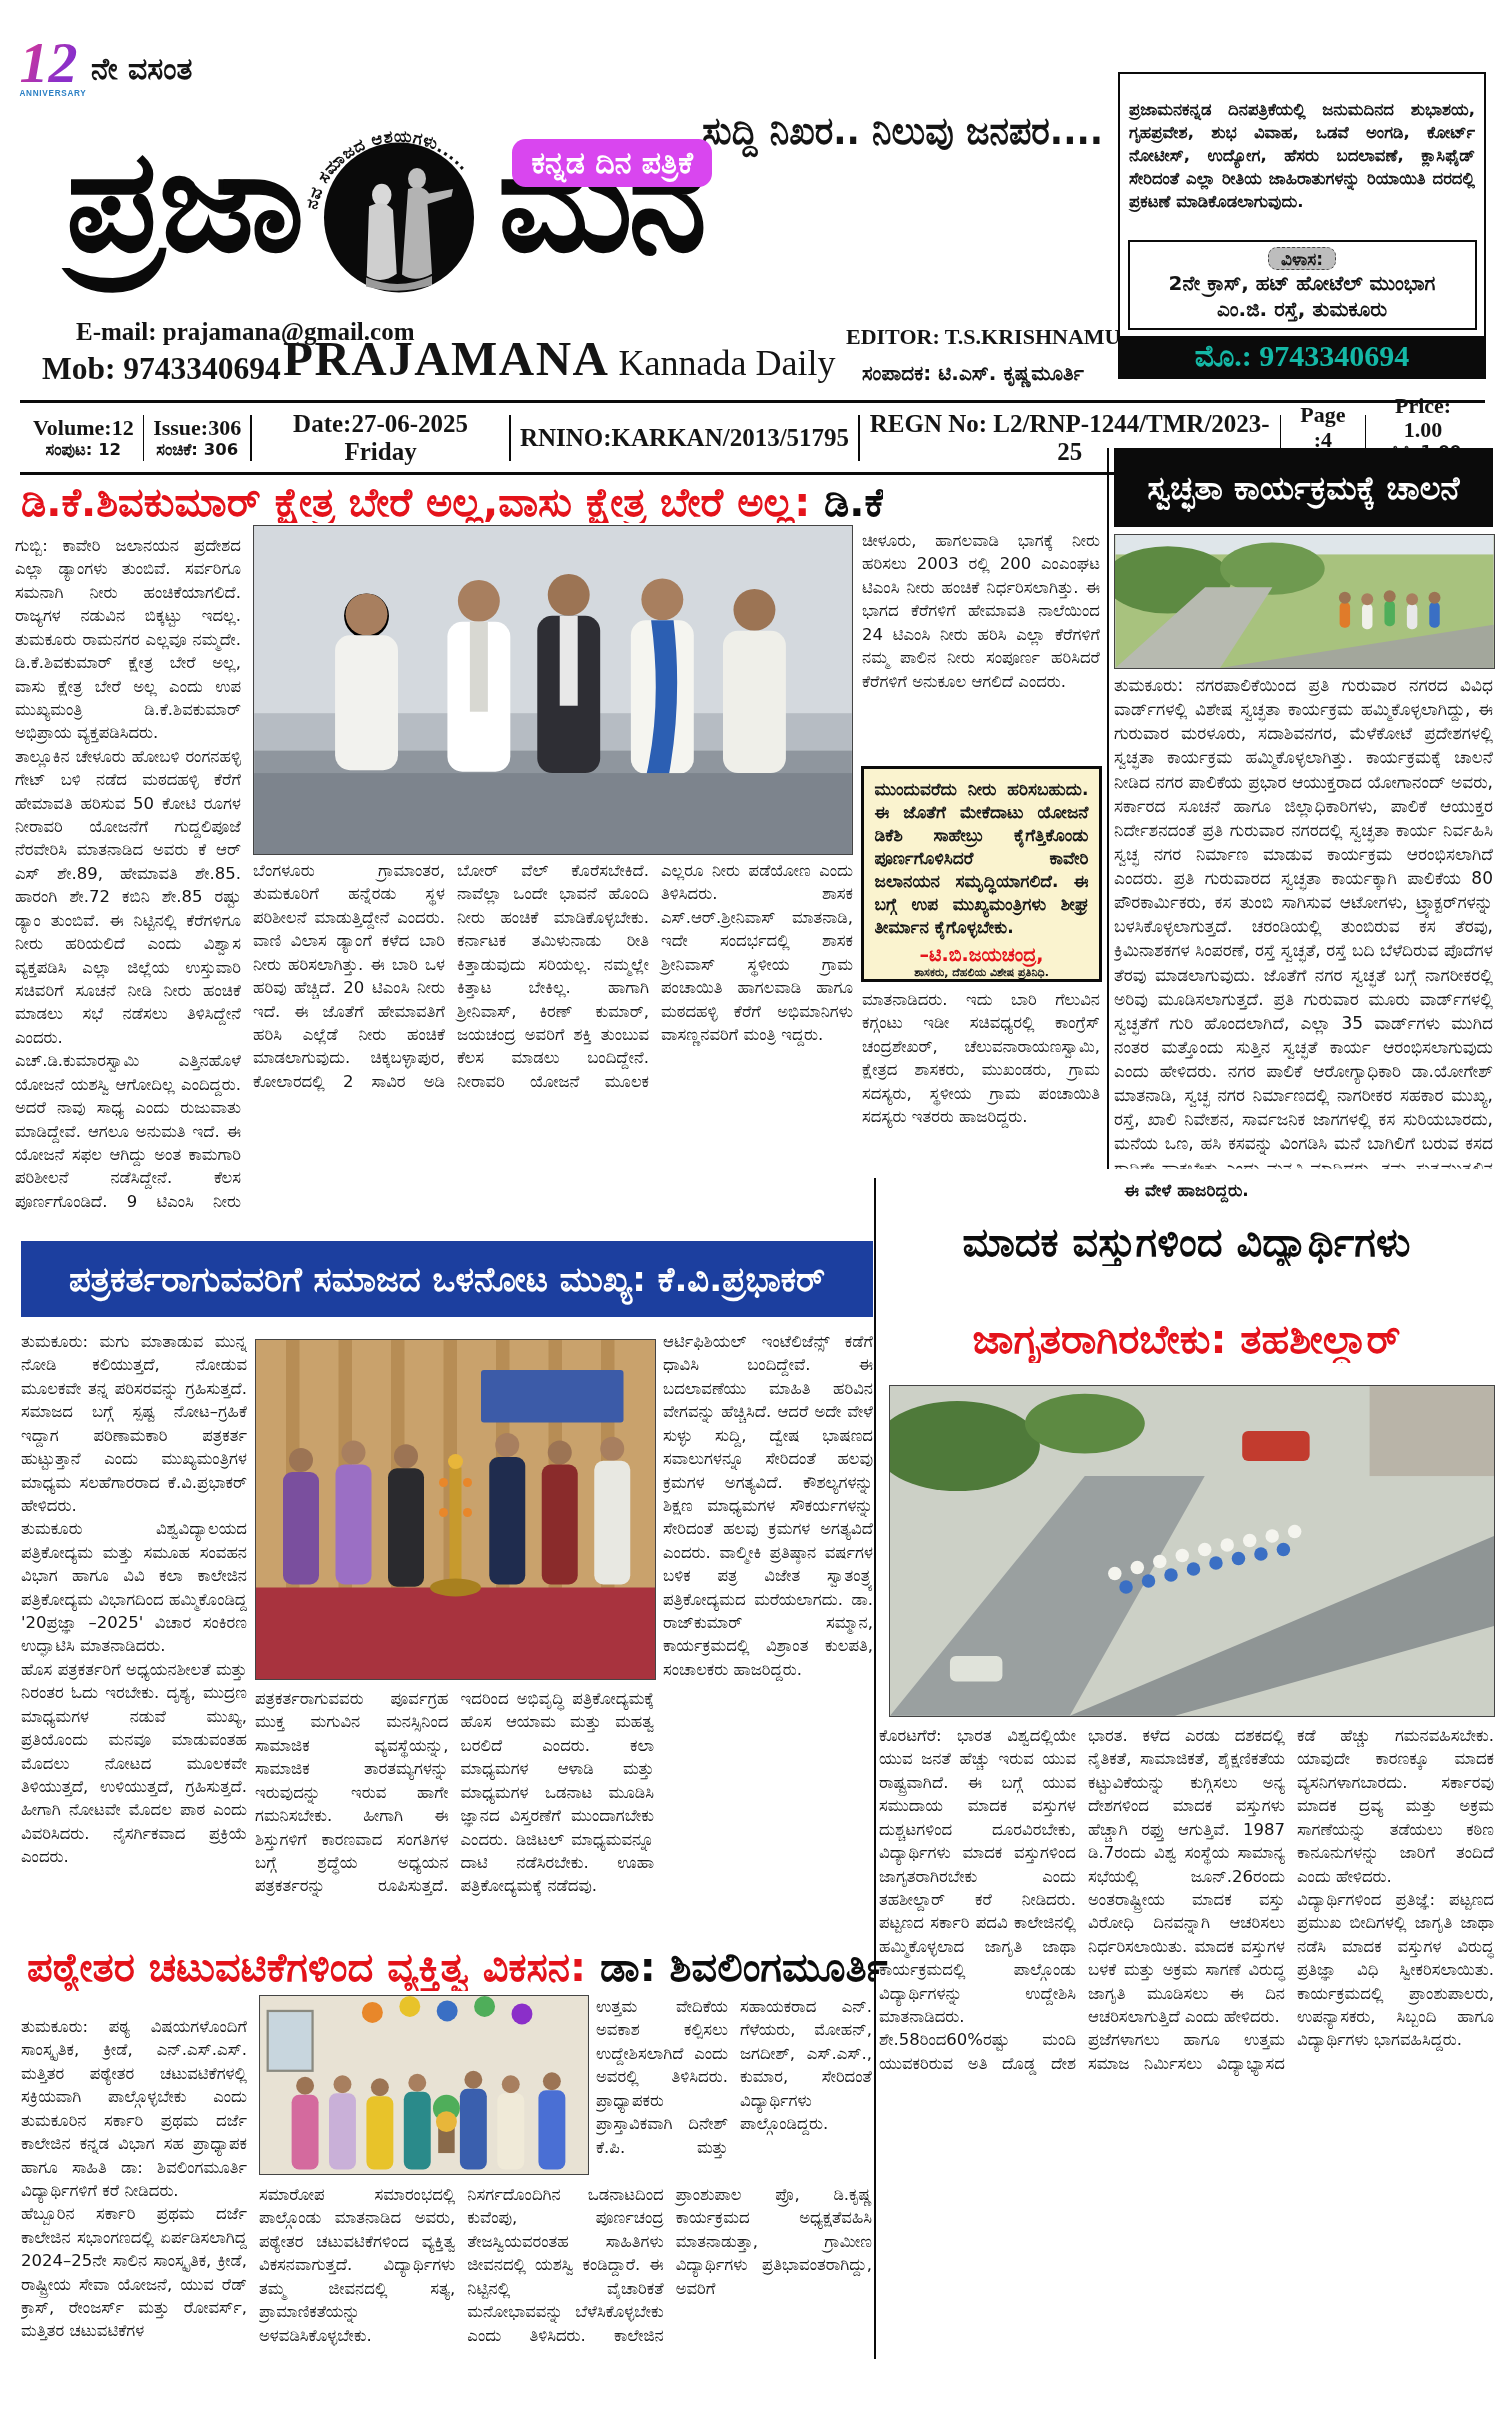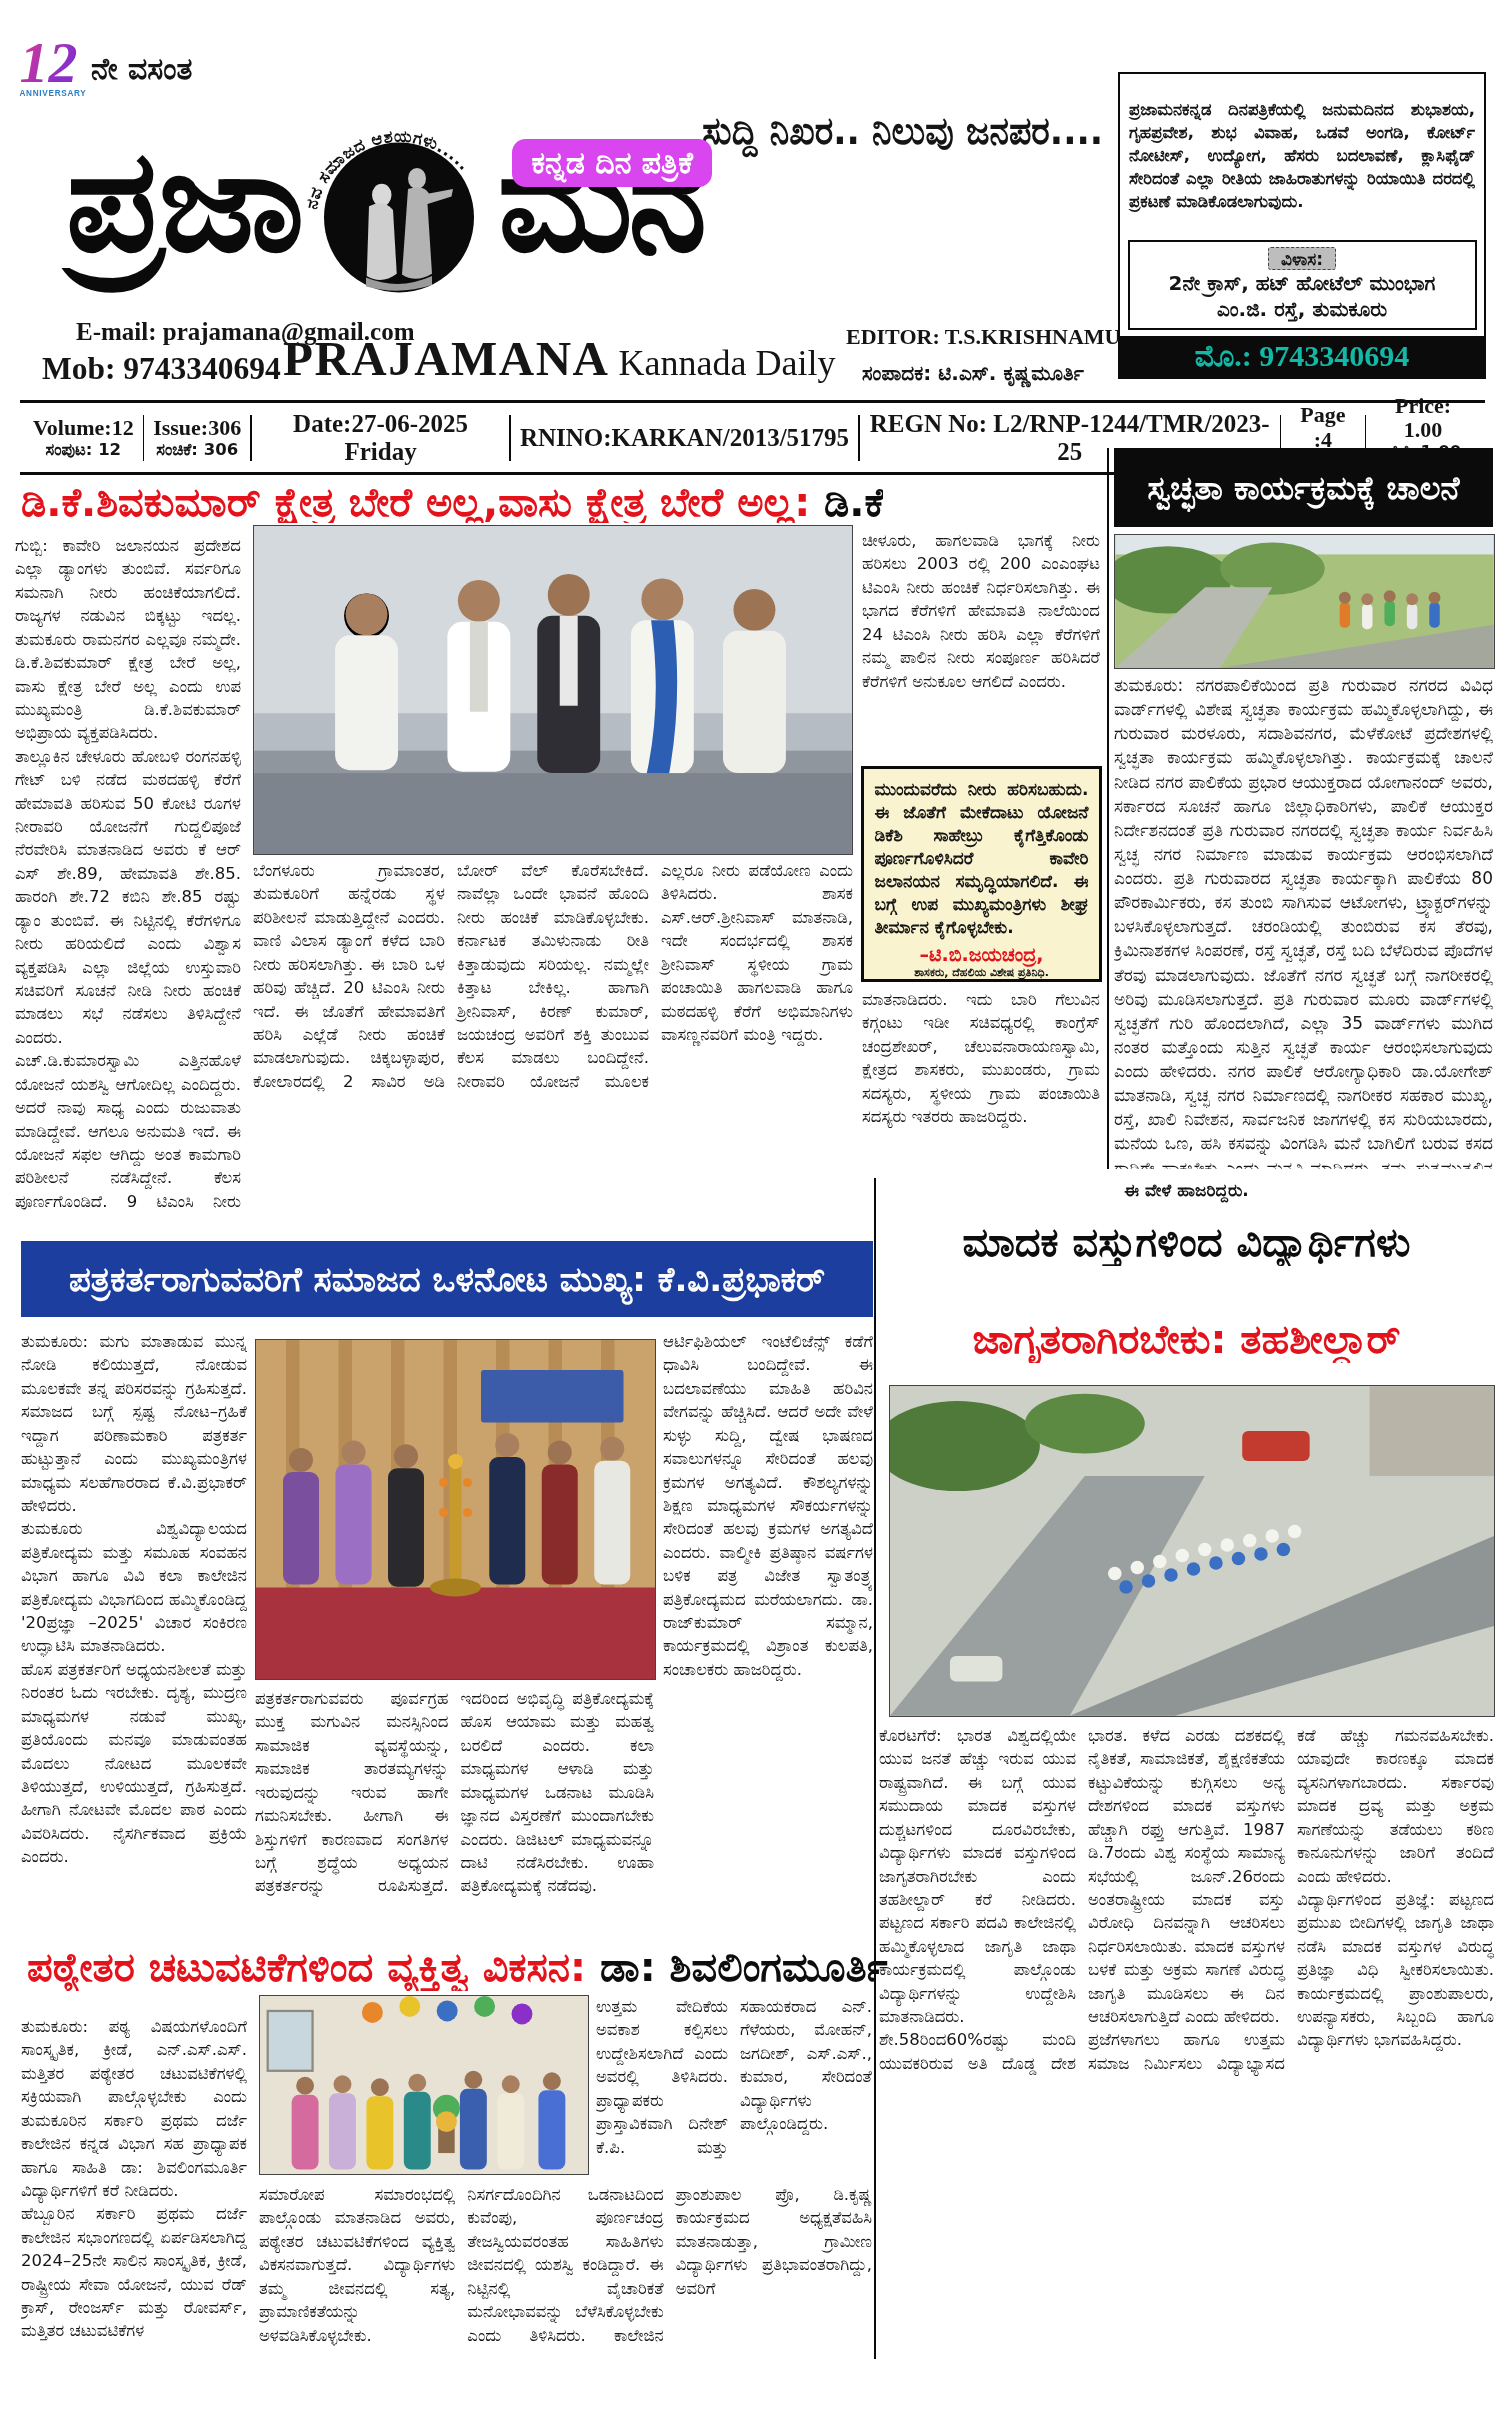--- a/index.html
+++ b/index.html
@@ -24,21 +24,21 @@
   .eng-name b{font-size:49px;letter-spacing:1.5px;}
   .eng-name span{font-size:36px;}
   .editor-en{left:846px;top:324px;font-family:"Liberation Serif",serif;font-weight:bold;font-size:22px;}
   .editor-kn{left:862px;top:361px;font-weight:bold;font-size:20px;}
   
   .adbox{left:1118px;top:72px;width:364px;border:2.2px solid #0b0b0b;background:#fff;}
   .adbox-head{background:#0b0b0b;color:#fff;text-align:center;font-size:28.5px;font-weight:bold;
               padding:7.5px 0;border-bottom:3.7px solid #cf5b3a;}
   .adbox-body{font-size:16.5px;font-weight:bold;line-height:1.4;text-align:justify;padding:24px 9px;}
   .addr-box{border:2.2px solid #0b0b0b;margin:3px 7.5px 6px 7.5px;padding:4.5px 3px 6px 3px;text-align:center;}
-  .addr-chip{display:inline-block;background:#bdbdbd;border:1.5px dashed #444;border-radius:3px;
+  .addr-chip{display:inline-block;background:#bdbdbd;border:1.5px dashed #444;border-radius:9px;
              padding:0.7px 12px;font-size:17px;font-weight:bold;}
   .addr-line{font-size:20px;font-weight:bold;line-height:1.3;}
   .adbox-phone{background:#0b0b0b;color:#14b8a6;text-align:center;font-family:"Liberation Serif",serif;
                font-weight:bold;font-size:30px;padding:3px 0;}
   
   .infobar{left:19.5px;top:400px;width:1465px;height:75px;border-top:3px solid #0b0b0b;border-bottom:3px solid #0b0b0b;
            display:flex;align-items:center;justify-content:space-between;padding:0 4.5px;box-sizing:border-box;}
   .ib-item{text-align:center;padding:0 9px;}
   .ib-en{font-family:"Liberation Serif",serif;font-weight:bold;font-size:22px;line-height:1.1;}
   .ib-kn{font-weight:bold;font-size:16.5px;line-height:1.2;}

